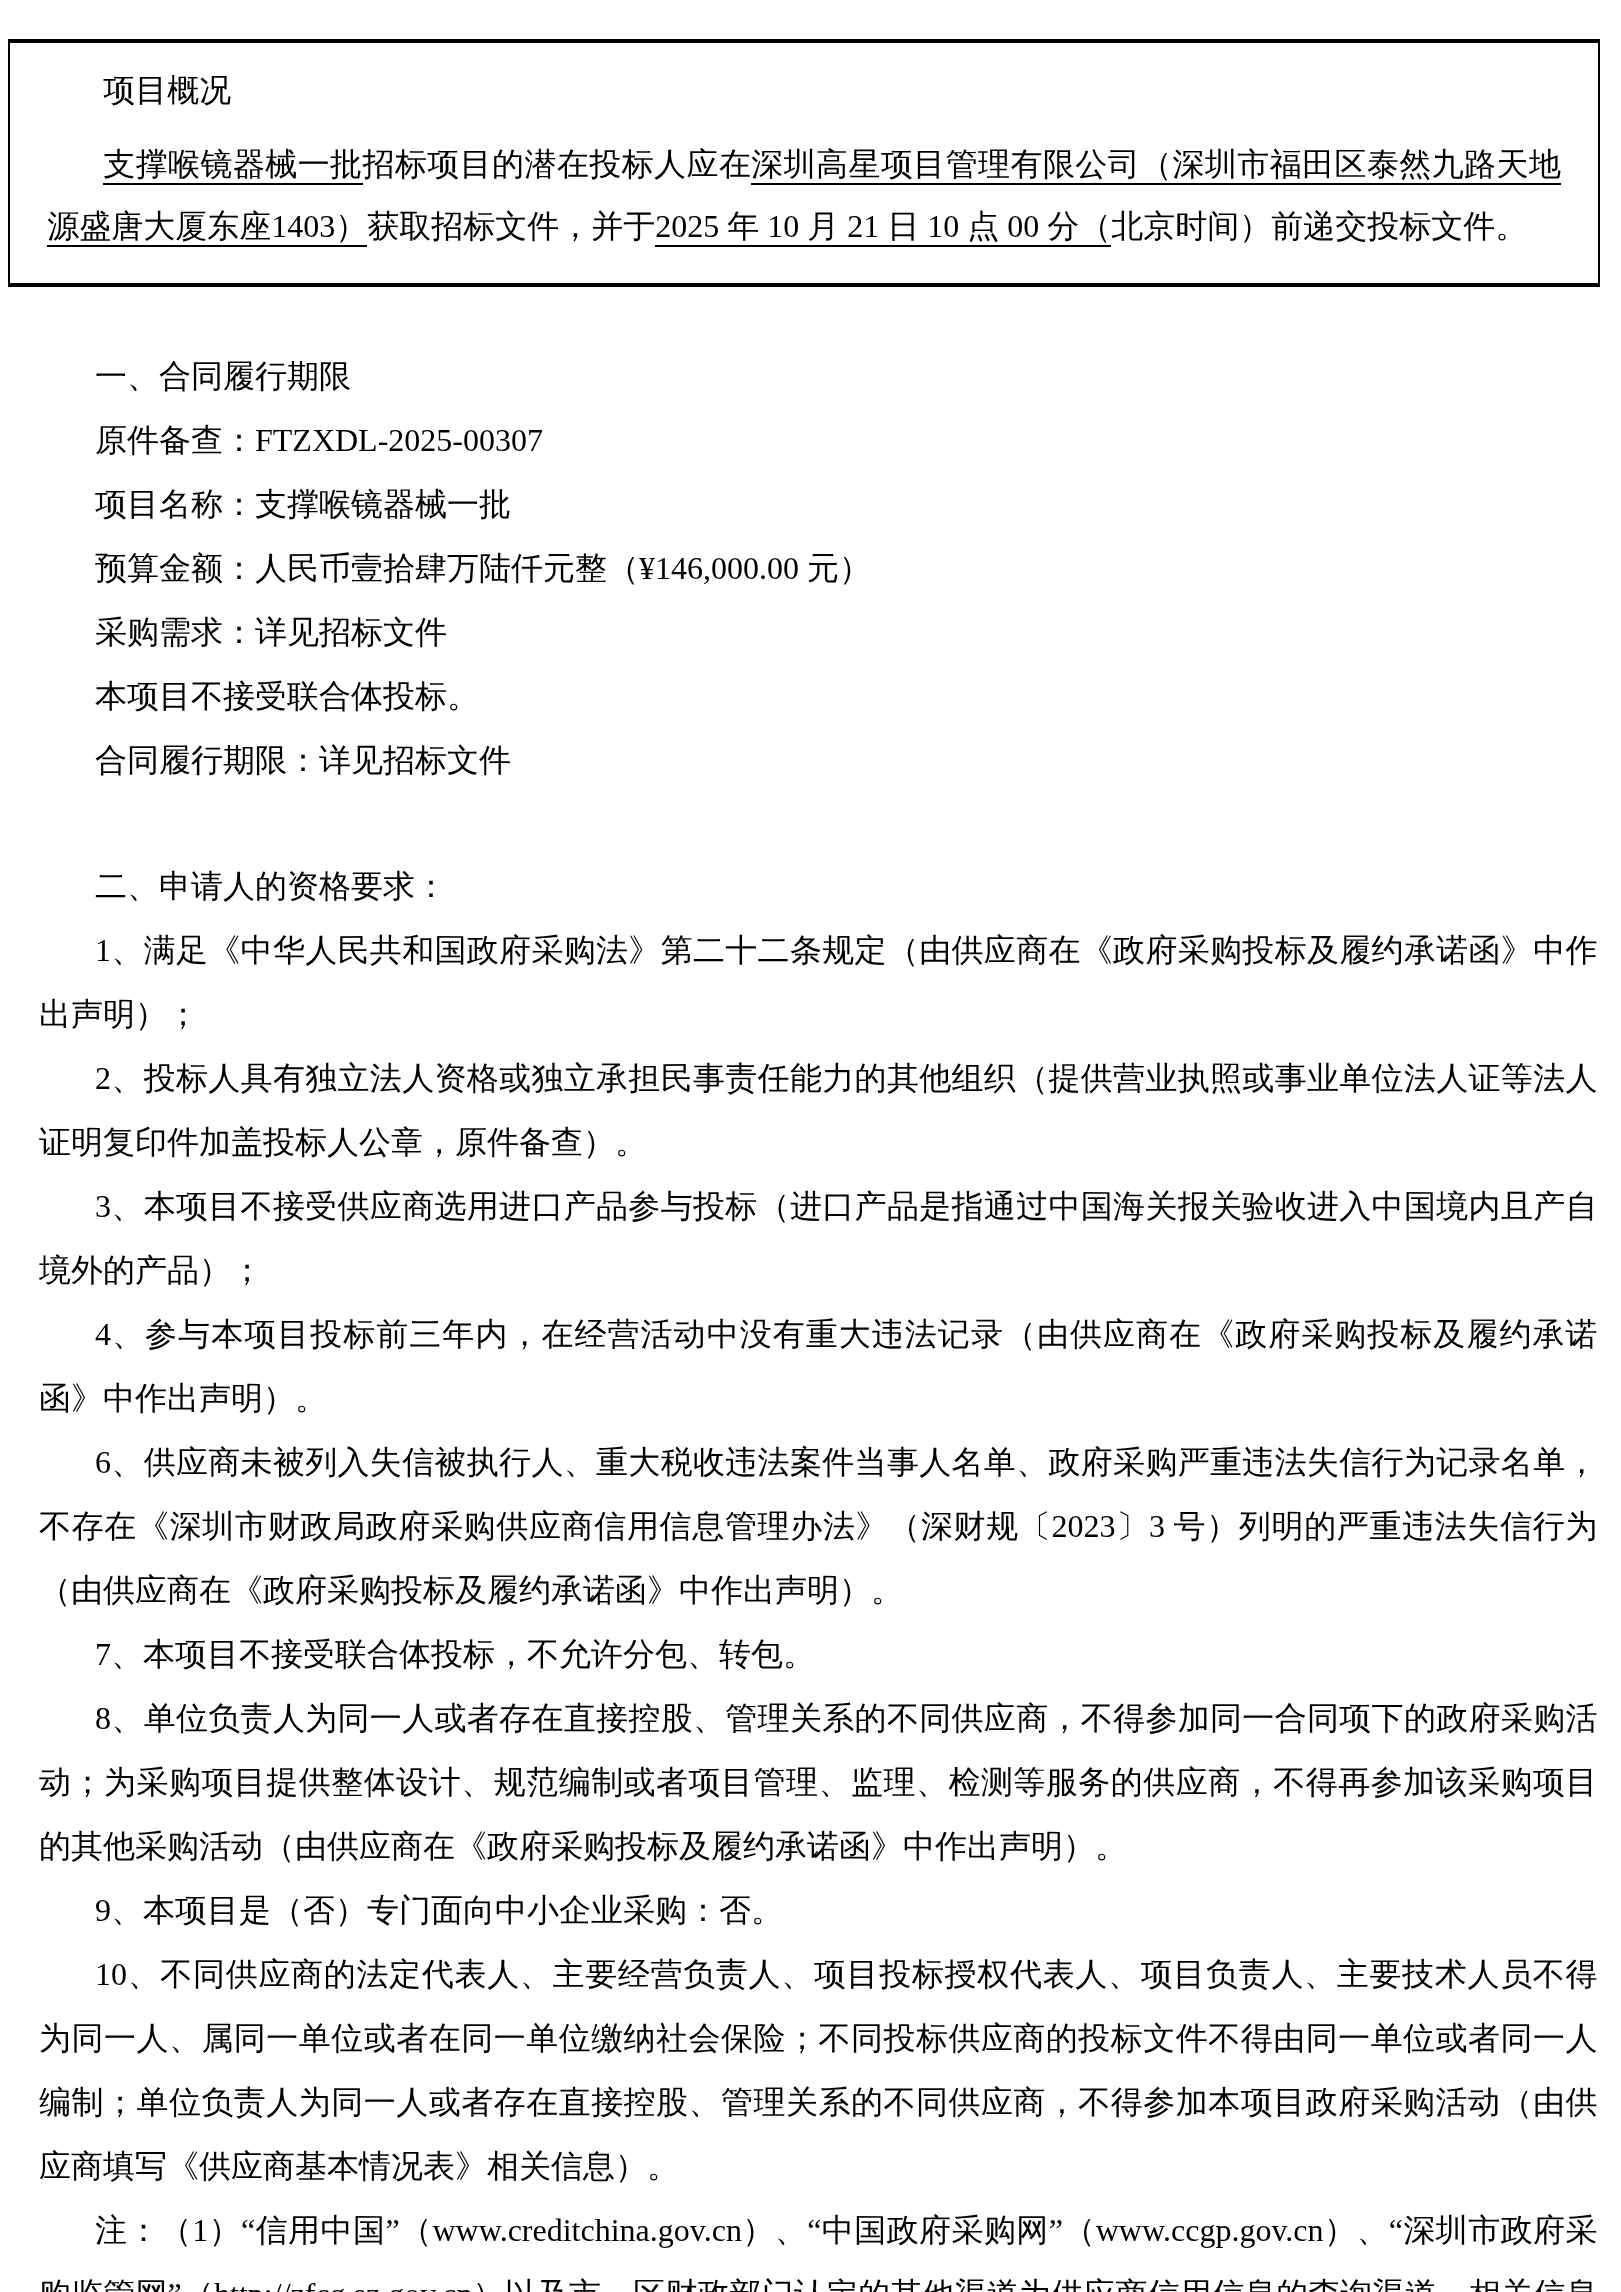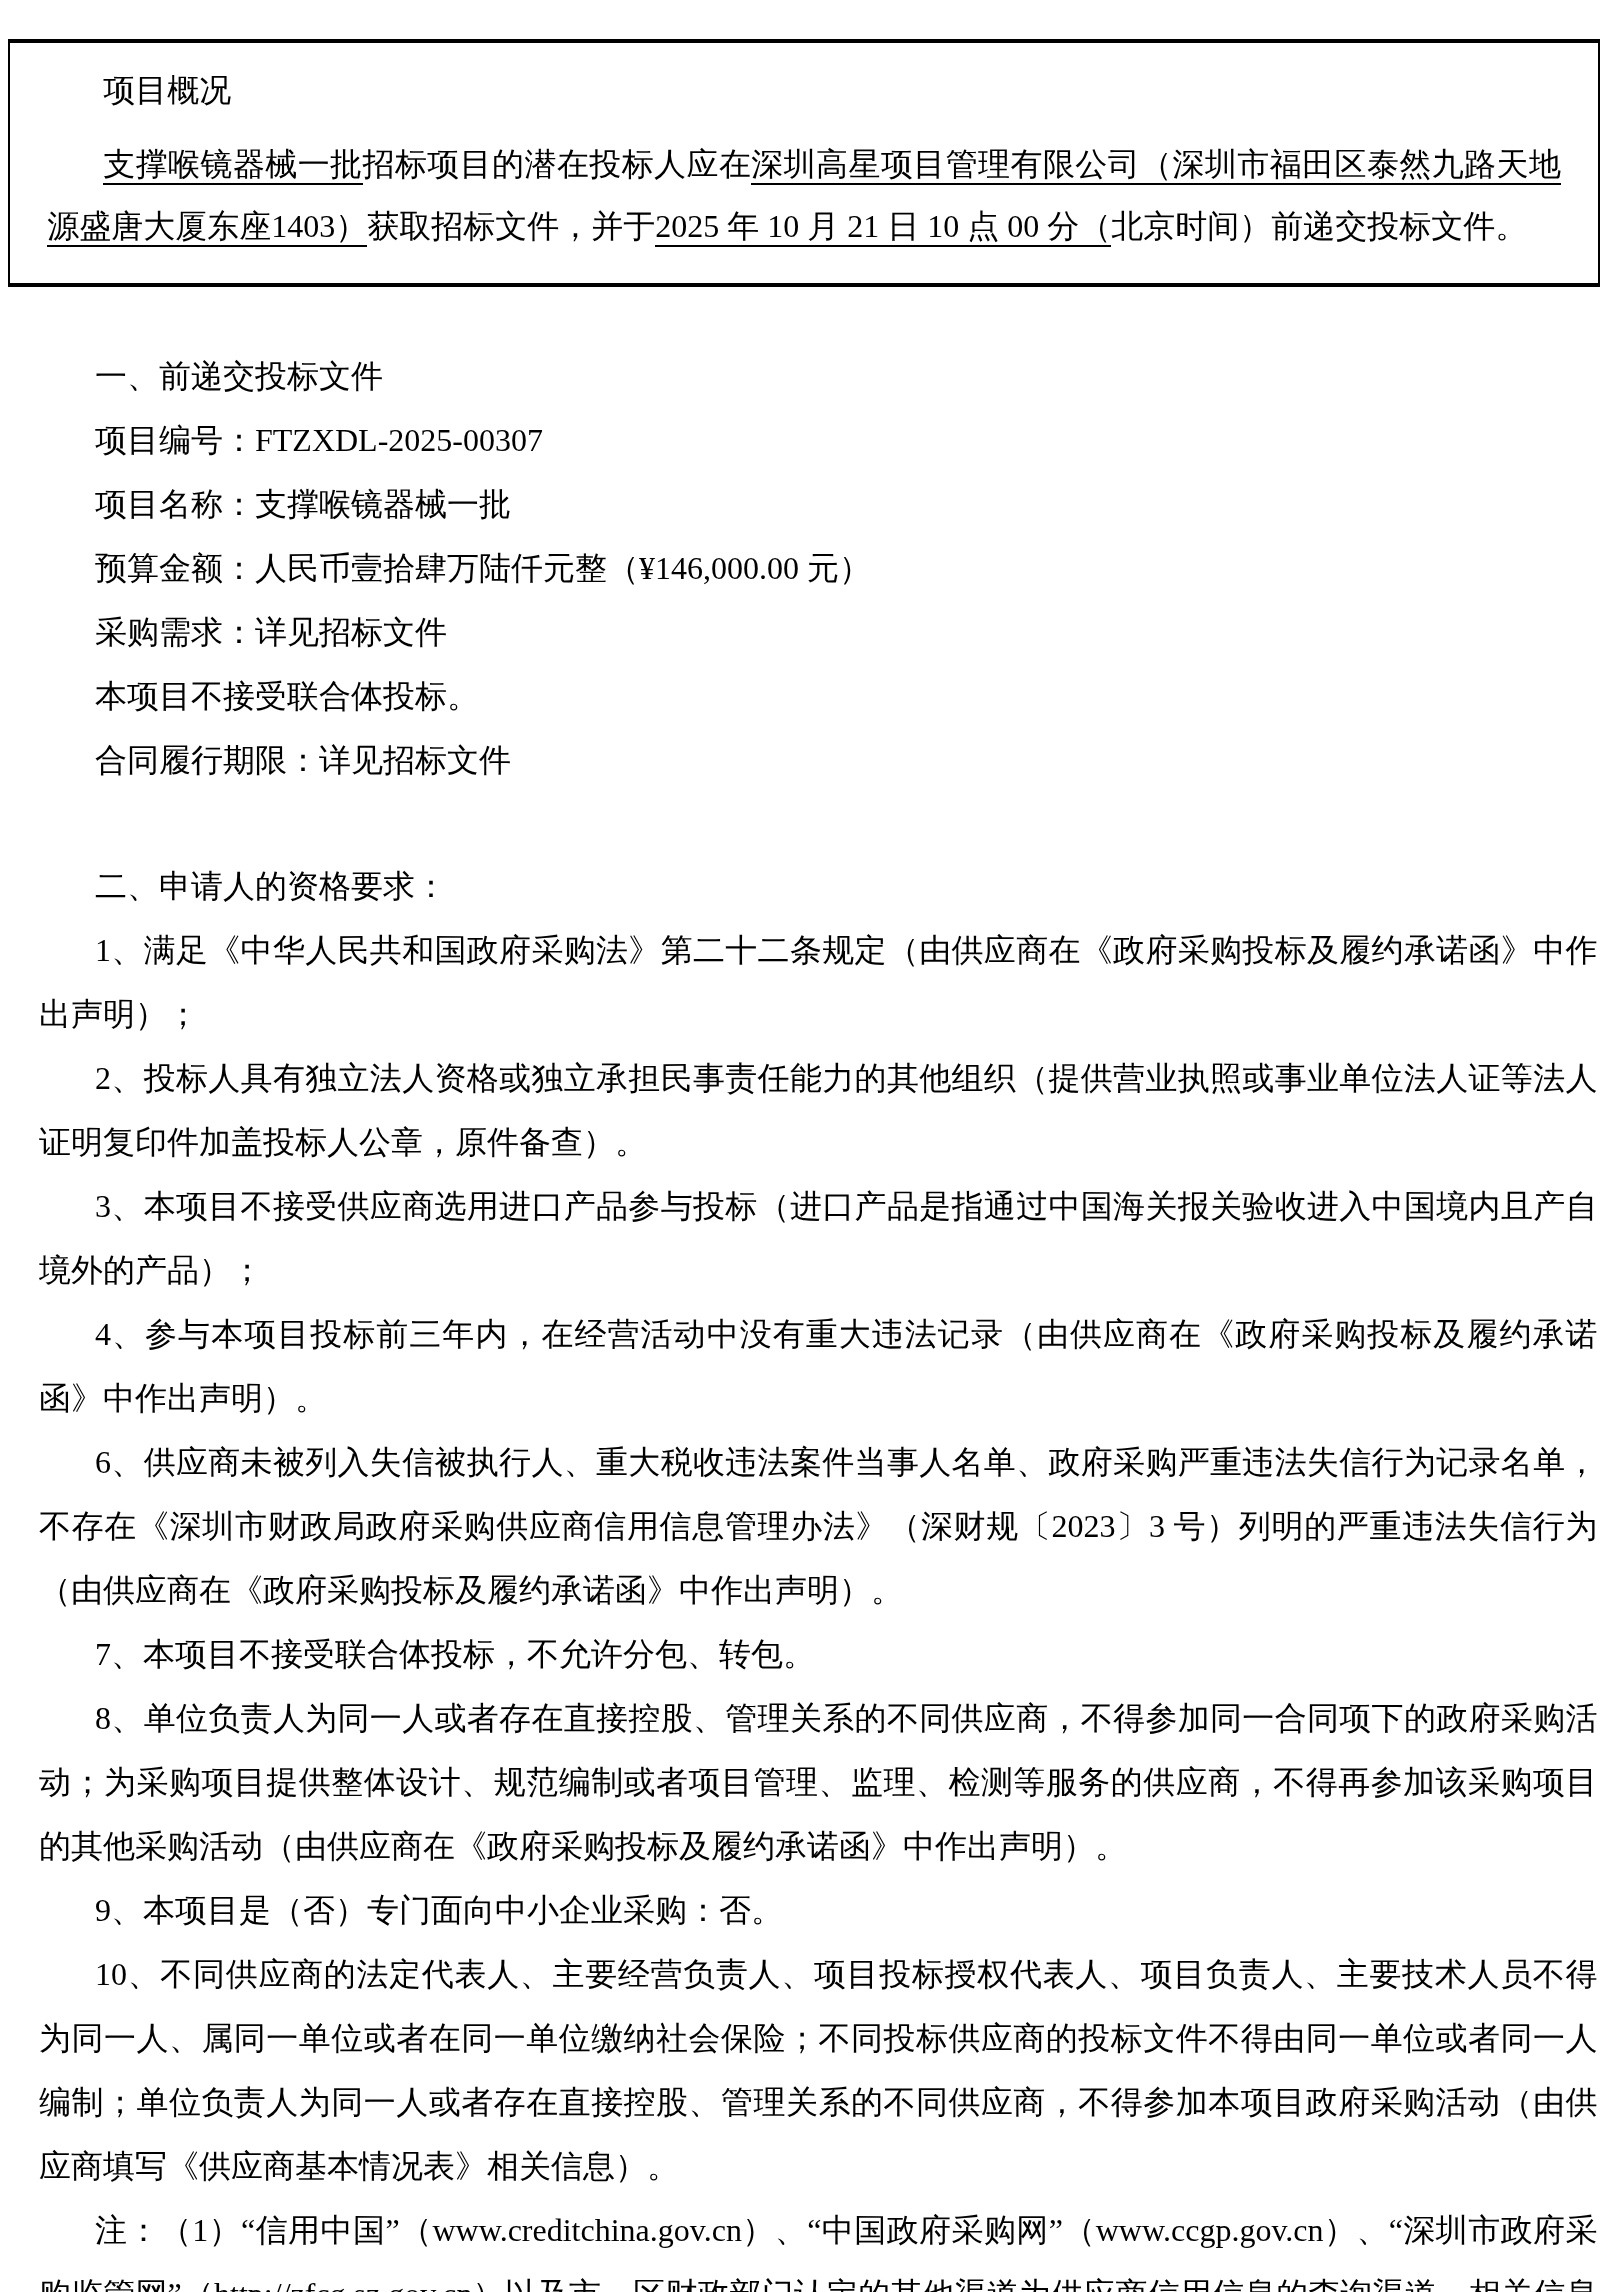--- a/index.html
+++ b/index.html
@@ -44,23 +44,23 @@
 
 <div class="page">
 
   <div class="overview-box">
     <p>项目概况</p>
     <p class="para"><span class="b u">支撑喉镜器械一批</span><span>招标项目的潜在投标人应在</span><span class="u">深圳高星项目管理有限公司（深圳市福田区泰然九路天地源盛唐大厦东座1403）</span><span>获取招标文件，并于</span><span class="u">2025 年 10 月 21 日 10 点 00 分（</span><span>北京时间）前递交投标文件。</span></p>
   </div>
 
   <div class="content">
 
-    <p class="h1">一、前递交投标文件</p>
+    <p class="h1">一、合同履行期限</p>
 
-    <p><span>项目编号：</span><span>FTZXDL-2025-00307</span></p>
+    <p><span>原件备查：</span><span>FTZXDL-2025-00307</span></p>
 
     <p><span>项目名称：</span><span class="b">支撑喉镜器械一批</span></p>
 
     <p><span>预算金额：</span><span>人民币壹拾肆万陆仟元整（¥146,000.00 元）</span></p>
 
     <p><span>采购需求：</span><span>详见招标文件</span></p>
 
     <p>本项目不接受联合体投标。</p>
 
     <p><span>合同履行期限：</span><span>详见招标文件</span></p>

